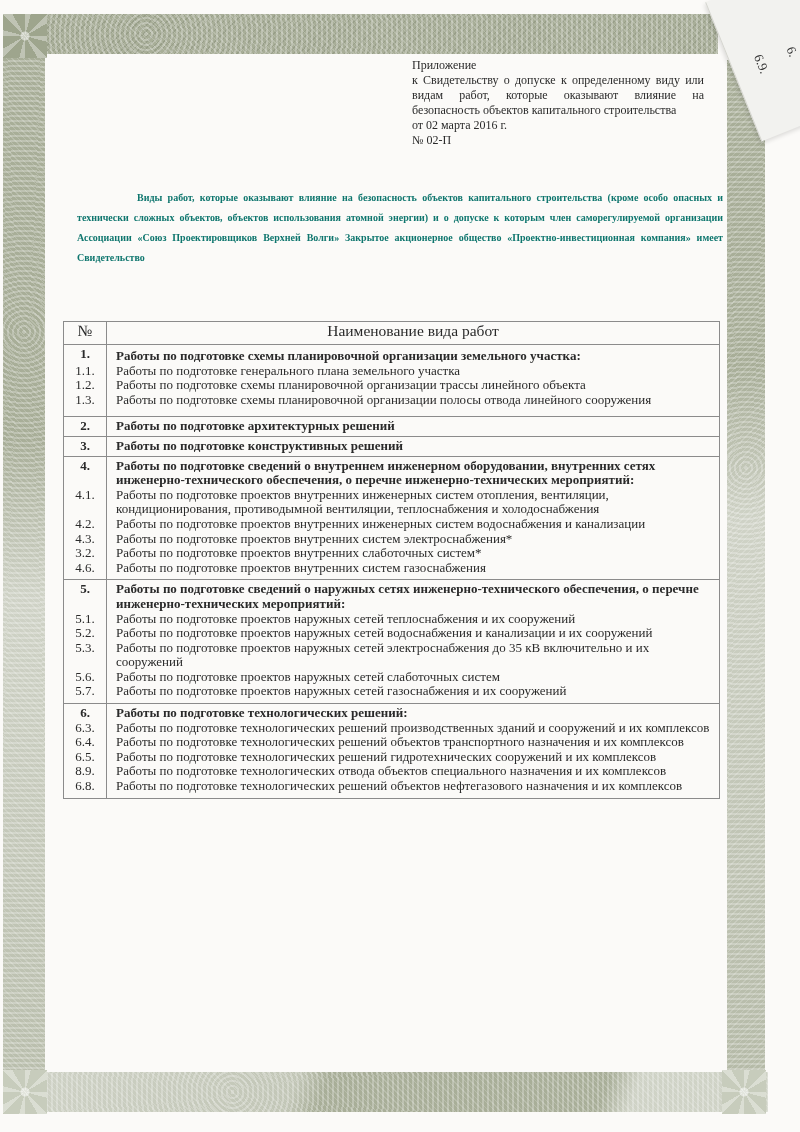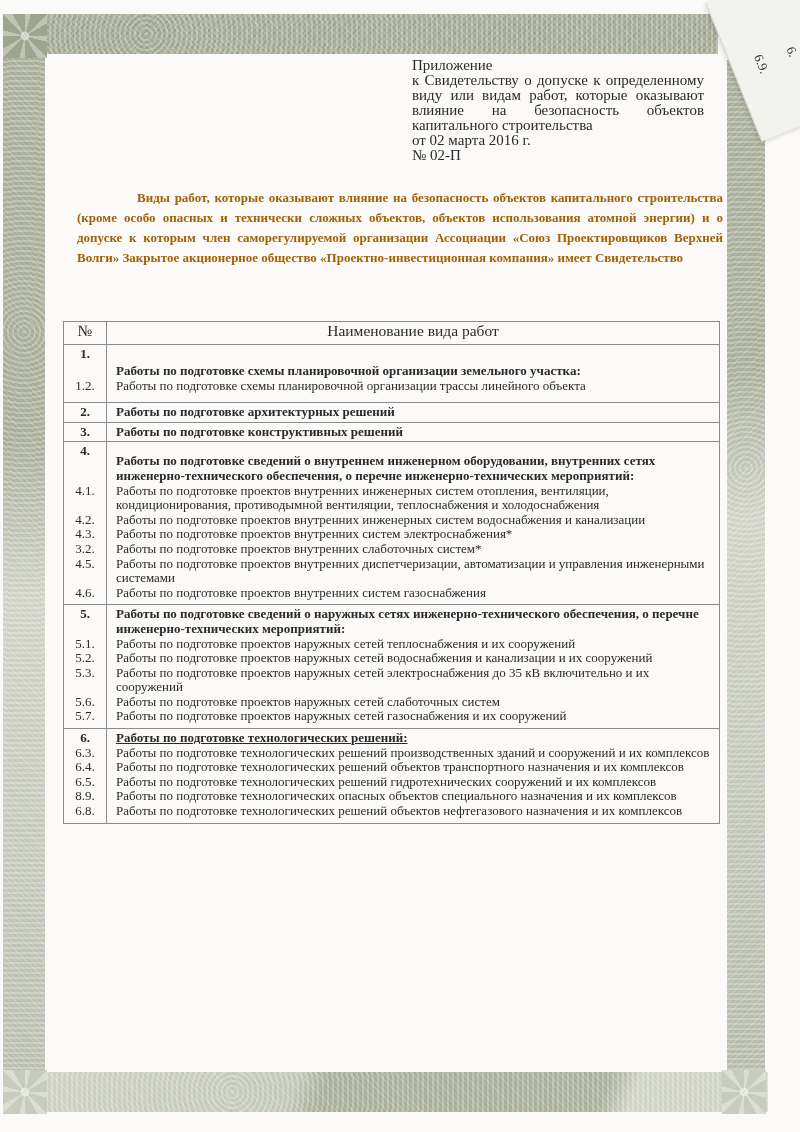--- a/index.html
+++ b/index.html
@@ -61,27 +61,27 @@
   .sheet-edge .tabnum2 { left: 56px; top: 70px; }
 
   .footer-print {
     position: absolute; left: 48px; top: 1112px; font-size: 3px; color: #aaa;
     font-family: "Liberation Sans", sans-serif;
   }
 
   
   .appendix {
     position: absolute; left: 412px; top: 58px; width: 292px;
-    font-size: 15px; line-height: 15px; text-align: justify;
+    font-size: 12px; line-height: 15px; text-align: justify;
   }
   .appendix div { margin: 0; }
   .title {
     position: absolute; left: 77px; top: 188px; width: 646px;
-    font-size: 13px; line-height: 20px; font-weight: bold; text-align: justify;
-    color: #a16207;
+    font-size: 10px; line-height: 20px; font-weight: bold; text-align: justify;
+    color: #0f766e;
   }
   .title span { display: inline; }
   .title-indent { padding-left: 60px; }
 
   table.works {
     position: absolute; left: 63px; top: 321px; width: 657px;
     border-collapse: collapse; font-size: 13px; line-height: 14.6px;
   }
   table.works td, table.works th { border-left: 1px solid #8b8b8b; border-right: 1px solid #8b8b8b; padding: 0; vertical-align: top; }
   table.works tr.group-start td { border-top: 1px solid #8b8b8b; }
@@ -128,61 +128,65 @@
 <table class="works">
   <thead>
     <tr>
       <th class="col-no">№</th>
       <th>Наименование вида работ</th>
     </tr>
   </thead>
   <tbody id="works-body">
       <tr class="group-start">
         <td class="col-no bold" style="padding-top: 2px;">1.</td>
-        <td class="col-name bold" style="padding-top: 19px; margin-top: 26px;">Работы по подготовке схемы планировочной организации земельного участка:</td>
+        <td class="col-name bold" style="padding-top: 4px; margin-top: 26px;">Работы по подготовке схемы планировочной организации земельного участка:</td>
+      </tr>
+      <tr>
+        <td class="col-no">1.1.</td>
+        <td class="col-name">Работы по подготовке генерального плана земельного участка</td>
       </tr>
       <tr>
         <td class="col-no">1.2.</td>
         <td class="col-name">Работы по подготовке схемы планировочной организации трассы линейного объекта</td>
+      </tr>
+      <tr>
+        <td class="col-no">1.3.</td>
+        <td class="col-name">Работы по подготовке схемы планировочной организации полосы отвода линейного сооружения</td>
       </tr>
       <tr class="gap">
         <td class="col-no"></td>
         <td></td>
       </tr>
       <tr class="group-start sect-pad">
         <td class="col-no bold">2.</td>
         <td class="col-name bold">Работы по подготовке архитектурных решений</td>
       </tr>
       <tr class="group-start sect-pad">
         <td class="col-no bold">3.</td>
         <td class="col-name bold">Работы по подготовке конструктивных решений</td>
       </tr>
       <tr class="group-start">
         <td class="col-no bold" style="padding-top: 2px;">4.</td>
-        <td class="col-name bold" style="padding-top: 12px;">Работы по подготовке сведений о внутреннем инженерном оборудовании, внутренних сетях инженерно-технического обеспечения, о перечне инженерно-технических мероприятий:</td>
+        <td class="col-name bold" style="padding-top: 2px;">Работы по подготовке сведений о внутреннем инженерном оборудовании, внутренних сетях инженерно-технического обеспечения, о перечне инженерно-технических мероприятий:</td>
       </tr>
       <tr>
         <td class="col-no">4.1.</td>
         <td class="col-name">Работы по подготовке проектов внутренних инженерных систем отопления, вентиляции, кондиционирования, противодымной вентиляции, теплоснабжения и холодоснабжения</td>
       </tr>
       <tr>
         <td class="col-no">4.2.</td>
         <td class="col-name">Работы по подготовке проектов внутренних инженерных систем водоснабжения и канализации</td>
       </tr>
       <tr>
         <td class="col-no">4.3.</td>
         <td class="col-name">Работы по подготовке проектов внутренних систем электроснабжения*</td>
       </tr>
       <tr>
         <td class="col-no">3.2.</td>
         <td class="col-name">Работы по подготовке проектов внутренних слаботочных систем*</td>
-      </tr>
-      <tr>
-        <td class="col-no">4.5.</td>
-        <td class="col-name">Работы по подготовке проектов внутренних диспетчеризации, автоматизации и управления инженерными системами</td>
       </tr>
       <tr>
         <td class="col-no">4.6.</td>
         <td class="col-name">Работы по подготовке проектов внутренних систем газоснабжения</td>
       </tr>
       <tr class="gap">
         <td class="col-no" style="height:4px"></td>
         <td style="height:4px"></td>
       </tr>
       <tr class="group-start">
@@ -208,37 +212,37 @@
       <tr>
         <td class="col-no">5.7.</td>
         <td class="col-name">Работы по подготовке проектов наружных сетей газоснабжения и их сооружений</td>
       </tr>
       <tr class="gap">
         <td class="col-no" style="height:4px"></td>
         <td style="height:4px"></td>
       </tr>
       <tr class="group-start">
         <td class="col-no bold" style="padding-top: 2px;">6.</td>
-        <td class="col-name bold" style="padding-top: 2px; text-decoration: underline;">Работы по подготовке технологических решений:</td>
+        <td class="col-name bold" style="padding-top: 2px;">Работы по подготовке технологических решений:</td>
       </tr>
       <tr>
         <td class="col-no">6.3.</td>
         <td class="col-name">Работы по подготовке технологических решений производственных зданий и сооружений и их комплексов</td>
       </tr>
       <tr>
         <td class="col-no">6.4.</td>
         <td class="col-name">Работы по подготовке технологических решений объектов транспортного назначения и их комплексов</td>
       </tr>
       <tr>
         <td class="col-no">6.5.</td>
         <td class="col-name">Работы по подготовке технологических решений гидротехнических сооружений и их комплексов</td>
       </tr>
       <tr>
         <td class="col-no">8.9.</td>
-        <td class="col-name">Работы по подготовке технологических опасных объектов специального назначения и их комплексов</td>
+        <td class="col-name">Работы по подготовке технологических отвода объектов специального назначения и их комплексов</td>
       </tr>
       <tr>
         <td class="col-no">6.8.</td>
         <td class="col-name">Работы по подготовке технологических решений объектов нефтегазового назначения и их комплексов</td>
       </tr>
       <tr class="gap last">
         <td class="col-no" style="height:4px"></td>
         <td style="height:4px"></td>
       </tr>
     </tbody>

